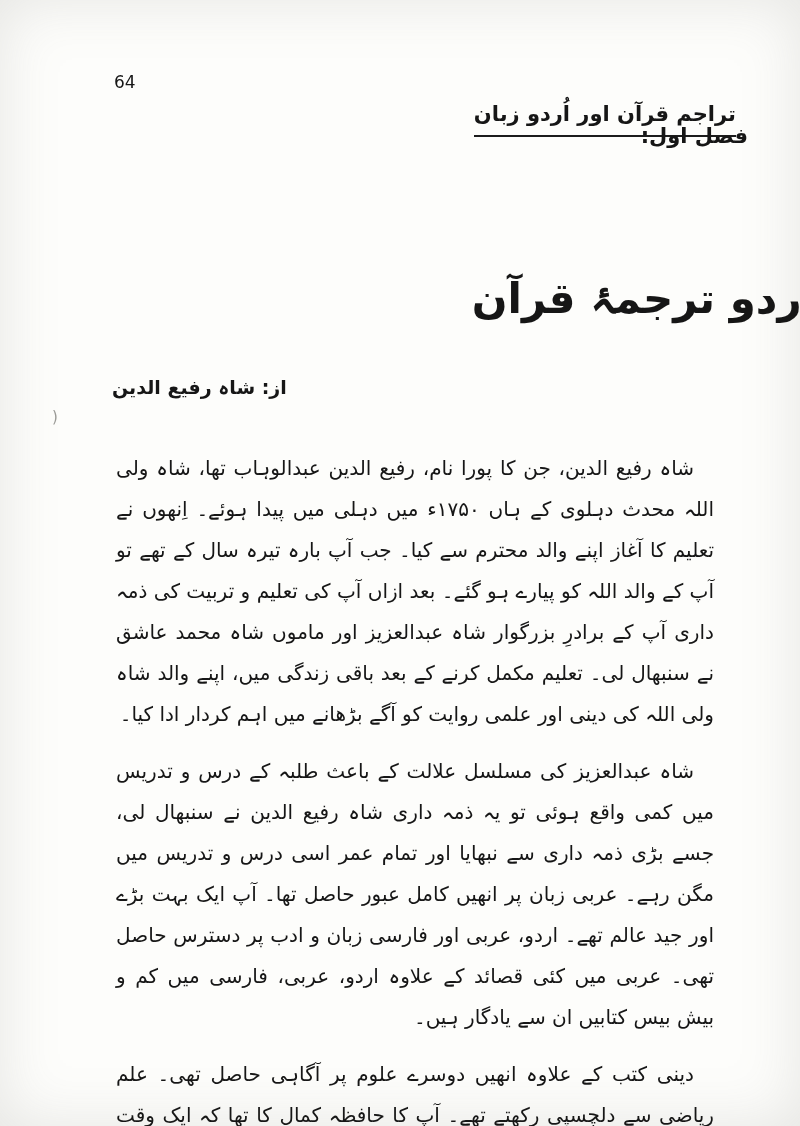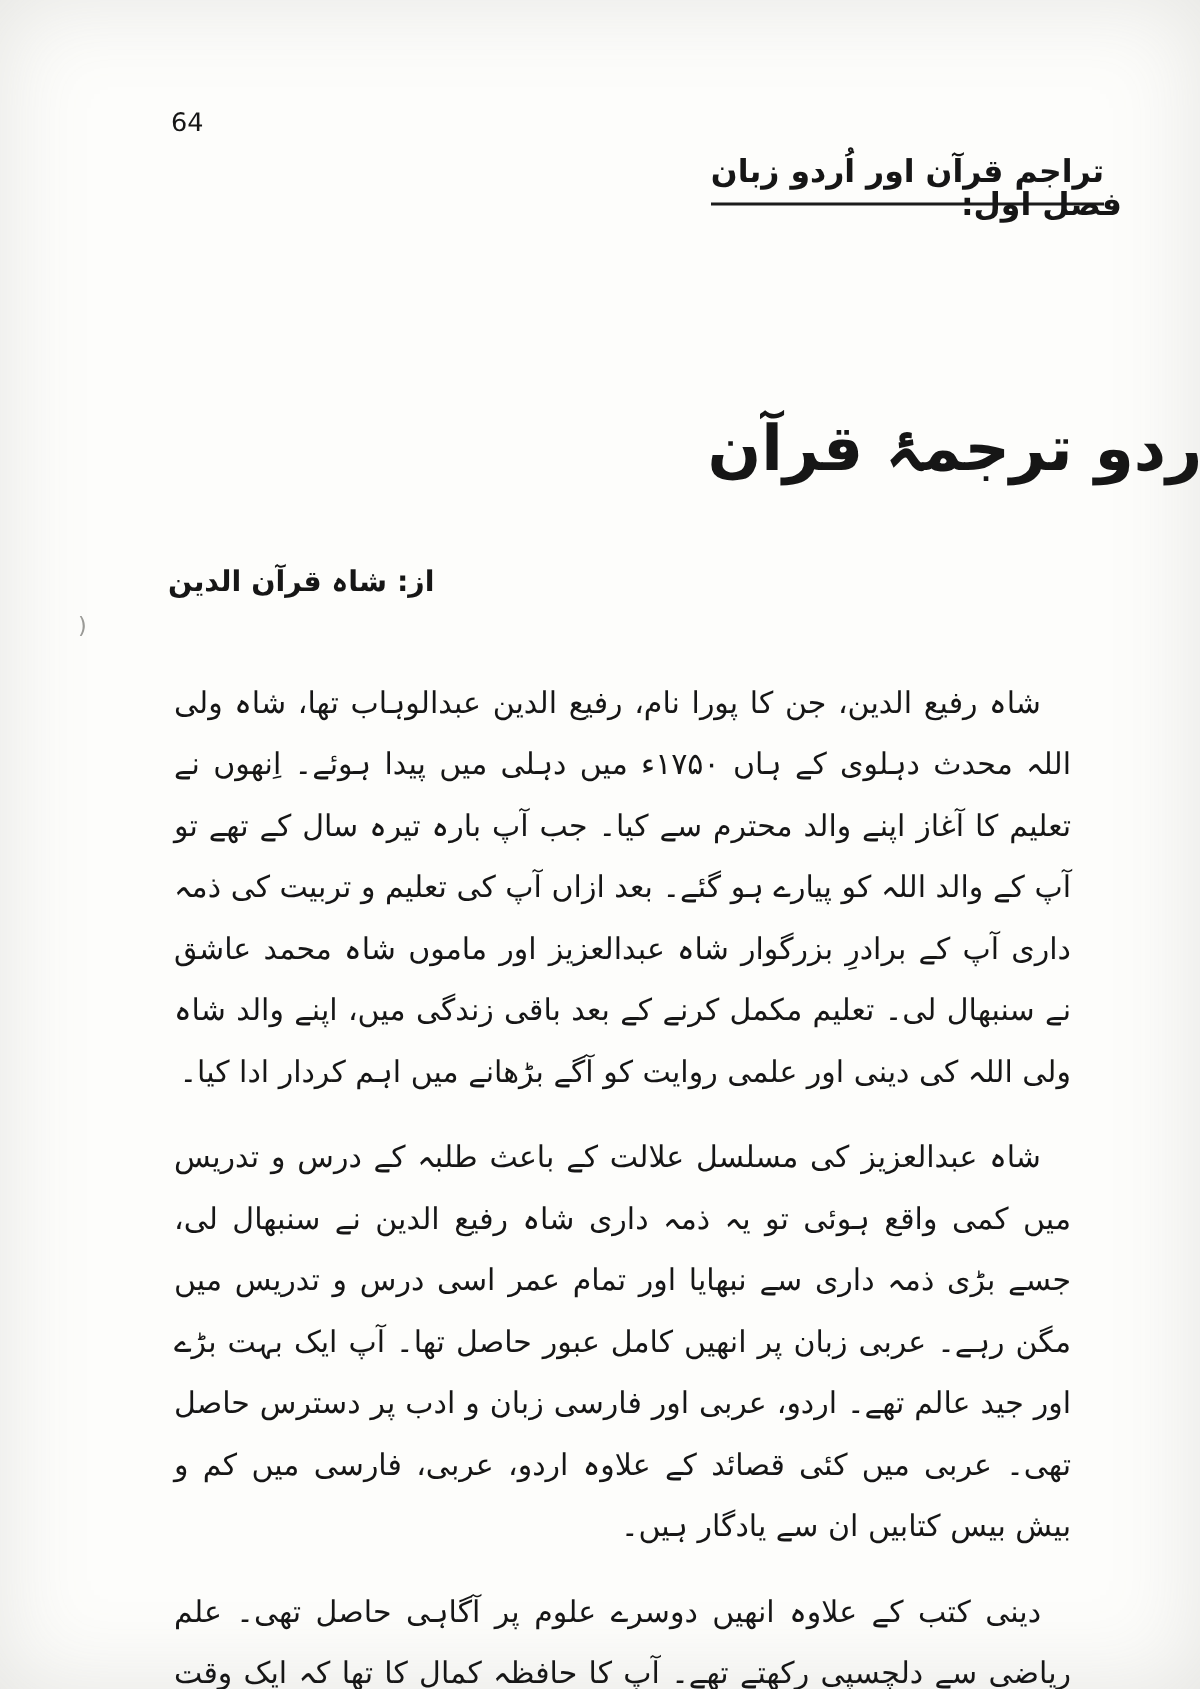--- a/index.html
+++ b/index.html
@@ -101,21 +101,21 @@
 <div class="page">
 
   <div class="running-header">تراجم قرآن اور اُردو زبان</div>
 
   <div class="page-number">64</div>
 
   <div class="chapter-heading">فصل اول:</div>
 
   <h1 class="main-title">اردو ترجمۂ قرآن</h1>
 
-  <div class="byline">از: شاہ قرآن الدین</div>
+  <div class="byline">از: شاہ رفیع الدین</div>
 
   <div class="body-text">
     <p>شاہ رفیع الدین، جن کا پورا نام، رفیع الدین عبدالوہاب تھا، شاہ ولی اللہ محدث دہلوی کے ہاں ۱۷۵۰ء میں دہلی میں پیدا ہوئے۔ اِنھوں نے تعلیم کا آغاز اپنے والد محترم سے کیا۔ جب آپ بارہ تیرہ سال کے تھے تو آپ کے والد اللہ کو پیارے ہو گئے۔ بعد ازاں آپ کی تعلیم و تربیت کی ذمہ داری آپ کے برادرِ بزرگوار شاہ عبدالعزیز اور ماموں شاہ محمد عاشق نے سنبھال لی۔ تعلیم مکمل کرنے کے بعد باقی زندگی میں، اپنے والد شاہ ولی اللہ کی دینی اور علمی روایت کو آگے بڑھانے میں اہم کردار ادا کیا۔</p>
     <p>شاہ عبدالعزیز کی مسلسل علالت کے باعث طلبہ کے درس و تدریس میں کمی واقع ہوئی تو یہ ذمہ داری شاہ رفیع الدین نے سنبھال لی، جسے بڑی ذمہ داری سے نبھایا اور تمام عمر اسی درس و تدریس میں مگن رہے۔ عربی زبان پر انھیں کامل عبور حاصل تھا۔ آپ ایک بہت بڑے اور جید عالم تھے۔ اردو، عربی اور فارسی زبان و ادب پر دسترس حاصل تھی۔ عربی میں کئی قصائد کے علاوہ اردو، عربی، فارسی میں کم و بیش بیس کتابیں ان سے یادگار ہیں۔</p>
     <p>دینی کتب کے علاوہ انھیں دوسرے علوم پر آگاہی حاصل تھی۔ علم ریاضی سے دلچسپی رکھتے تھے۔ آپ کا حافظہ کمال کا تھا کہ ایک وقت میں مختلف علوم کا سبق طلبہ کو پڑھاتے تھے۔ سرسید احمد خان کی تحقیق کے مطابق:</p>
   </div>
 
   <span class="scan-mark">(</span>
 
 </div>

